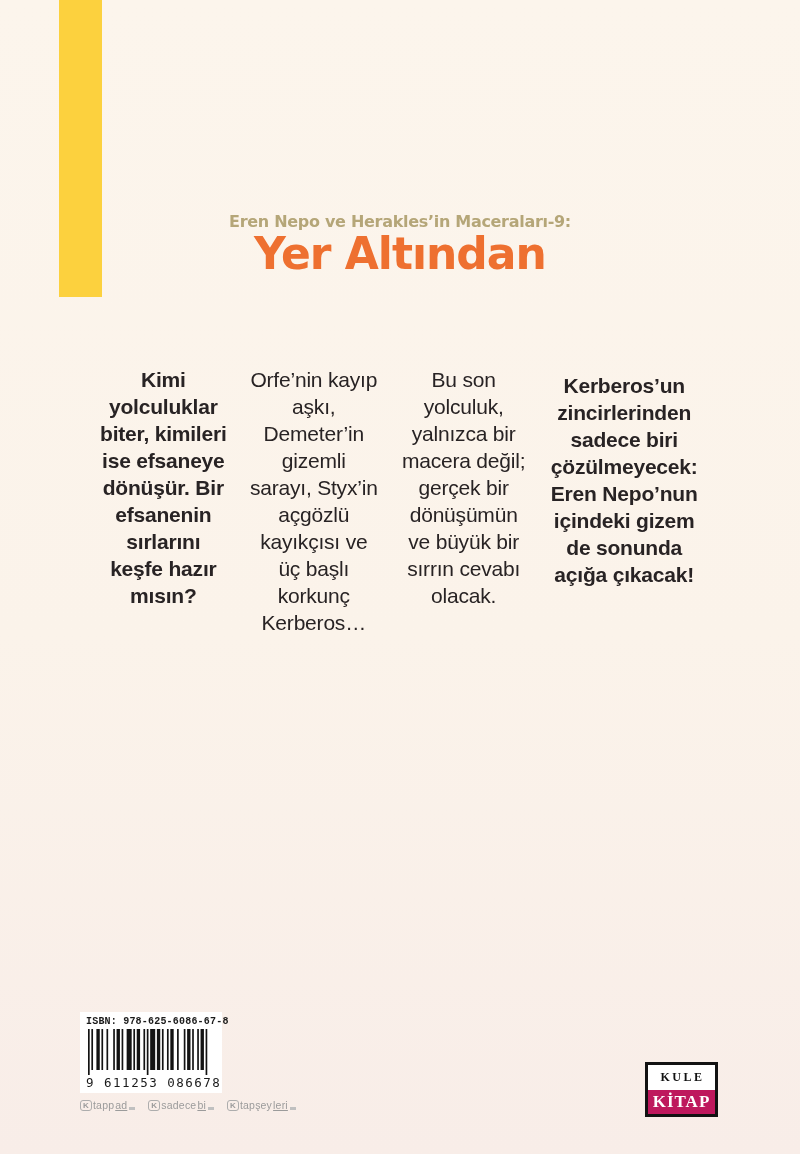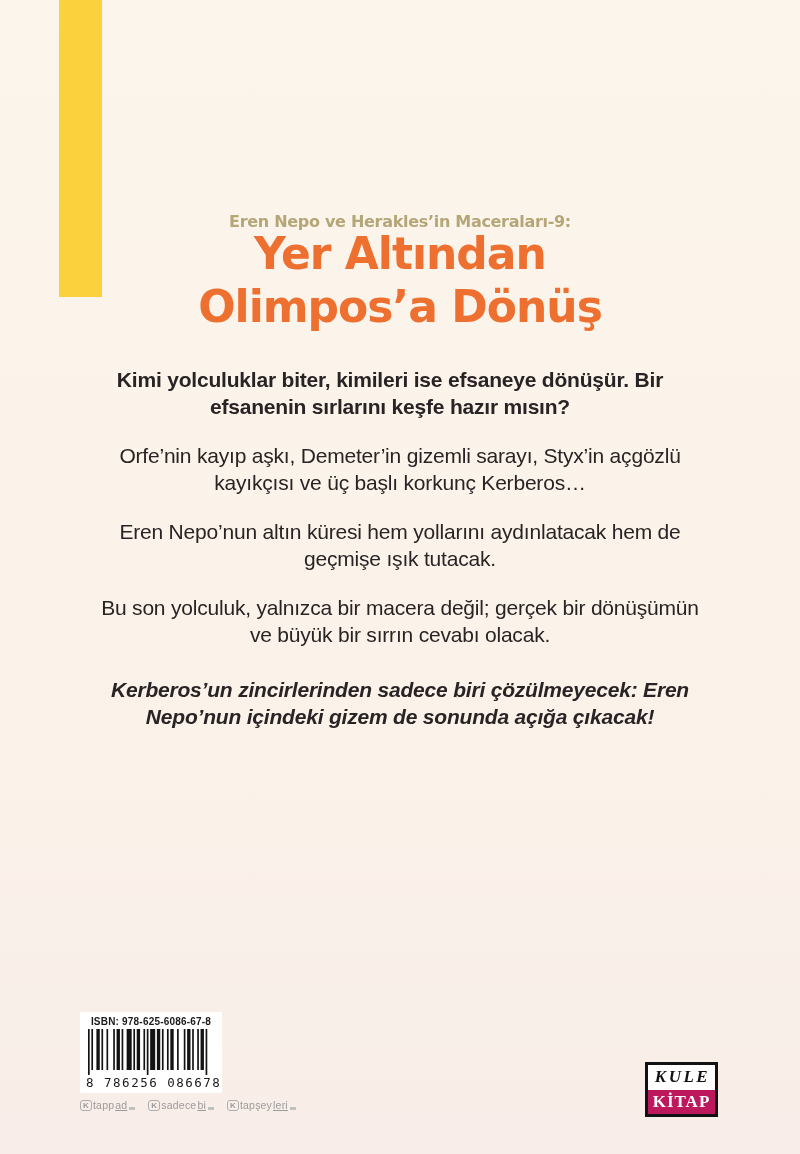--- a/index.html
+++ b/index.html
@@ -36,37 +36,37 @@
   .book-title{
     position:absolute; top:227px; left:0; width:100%;
     text-align:center;
     font-family:"DejaVu Sans", sans-serif;
     font-weight:bold; font-size:44px; line-height:53px; letter-spacing:-1px;
     color:var(--orange);
   }
 
   .body-col{
     position:absolute; top:366px; left:100px; width:600px;
-    display:flex; flex-direction:column; gap:22px;
+    display:flex; gap:22px;
     text-align:center;
     font-size:21px; line-height:27px; letter-spacing:-0.2px;
     color:var(--ink);
   }
   .para-bold{ font-weight:bold; max-width:580px; margin:0 auto; }
   .para{ margin:0; }
-  .para-closing{ font-weight:bold; font-style:italic; margin-top:6px; }
+  .para-closing{ font-weight:bold; margin-top:6px; }
 
   .barcode-box{
     position:absolute; left:80px; top:1012px; width:142px; height:81px;
     background:#ffffff; padding:4px 6px 3px 6px;
     text-align:center;
   }
   .isbn-label{
     font-size:10px; line-height:11px; font-weight:bold;
-    letter-spacing:0.2px; white-space:nowrap; color:#1a1a1a;
+    letter-spacing:0.2px; white-space:nowrap; color:#1a1a1a;font-family:Liberation Mono, monospace;
   }
   .bars{ display:block; margin:2px auto 0 auto; }
   .barcode-number{
     font-size:12.5px; line-height:13px; margin-top:1px;
     letter-spacing:1.5px; white-space:nowrap; color:#1a1a1a;
     font-family:"DejaVu Sans Mono", monospace;
   }
 
   .brand-logos{
     position:absolute; left:80px; top:1099px; width:200px;
@@ -83,44 +83,42 @@
 
   .publisher{
     position:absolute; left:645px; top:1062px; width:73px; height:55px;
     border:3px solid #121212; background:#ffffff;
     display:flex; flex-direction:column;
     font-family:"Liberation Serif", serif; font-weight:bold;
   }
   .publisher-top{
     flex:1; background:#ffffff; color:#121212;
     display:flex; align-items:center; justify-content:center;
-    font-size:17px; letter-spacing:2.5px; padding-left:2px;font-style:italic;
+    font-size:12px; letter-spacing:2.5px; padding-left:2px;
   }
   .publisher-bottom{
     flex:1; background:#be185d; color:#ffffff;
     display:flex; align-items:center; justify-content:center;
     font-size:17px; letter-spacing:1px;
   }
 </style>
 </head>
 <body>
 
 <div class="stripe"></div>
 
 <div class="series-title">Eren Nepo ve Herakles’in Maceraları-9:</div>
 
 <div class="book-title">
   <div>Yer Altından</div>
-  <div>Olimpos’a Dönüş</div>
 </div>
 
 <div class="body-col">
   <p class="para para-bold">Kimi yolculuklar biter, kimileri ise efsaneye dönüşür. Bir efsanenin sırlarını keşfe hazır mısın?</p>
   <p class="para">Orfe’nin kayıp aşkı, Demeter’in gizemli sarayı, Styx’in açgözlü kayıkçısı ve üç başlı korkunç Kerberos…</p>
-  <p class="para">Eren Nepo’nun altın küresi hem yollarını aydınlatacak hem de geçmişe ışık tutacak.</p>
   <p class="para">Bu son yolculuk, yalnızca bir macera değil; gerçek bir dönüşümün ve büyük bir sırrın cevabı olacak.</p>
   <p class="para para-closing">Kerberos’un zincirlerinden sadece biri çözülmeyecek: Eren Nepo’nun içindeki gizem de sonunda açığa çıkacak!</p>
 </div>
 
 <div class="barcode-box">
   <div class="isbn-label">ISBN: 978-625-6086-67-8</div>
   <svg id="barcode-bars" class="bars" width="126" height="46" viewBox="0 0 96 46" preserveAspectRatio="none">
       <rect x="0.00" y="0" width="1.28" height="46" fill="#131313"></rect>
       <rect x="2.56" y="0" width="1.28" height="41" fill="#131313"></rect>
       <rect x="6.40" y="0" width="2.56" height="41" fill="#131313"></rect>
@@ -140,21 +138,21 @@
       <rect x="60.16" y="0" width="1.28" height="41" fill="#131313"></rect>
       <rect x="62.72" y="0" width="2.56" height="41" fill="#131313"></rect>
       <rect x="67.84" y="0" width="1.28" height="41" fill="#131313"></rect>
       <rect x="72.96" y="0" width="1.28" height="41" fill="#131313"></rect>
       <rect x="75.52" y="0" width="2.56" height="41" fill="#131313"></rect>
       <rect x="79.36" y="0" width="1.28" height="41" fill="#131313"></rect>
       <rect x="83.20" y="0" width="1.28" height="41" fill="#131313"></rect>
       <rect x="85.76" y="0" width="2.56" height="41" fill="#131313"></rect>
       <rect x="89.60" y="0" width="1.28" height="46" fill="#131313"></rect>
     </svg>
-  <div class="barcode-number">8 786256 086678</div>
+  <div class="barcode-number">9 611253 086678</div>
 </div>
 
 <div class="brand-logos">
   <span class="brand">
     <span class="brand-icon">K</span>
       <span>tapp</span>
       <span class="brand-u">ad</span>
       <span class="brand-dot"></span>
   </span>
   <span class="brand">

